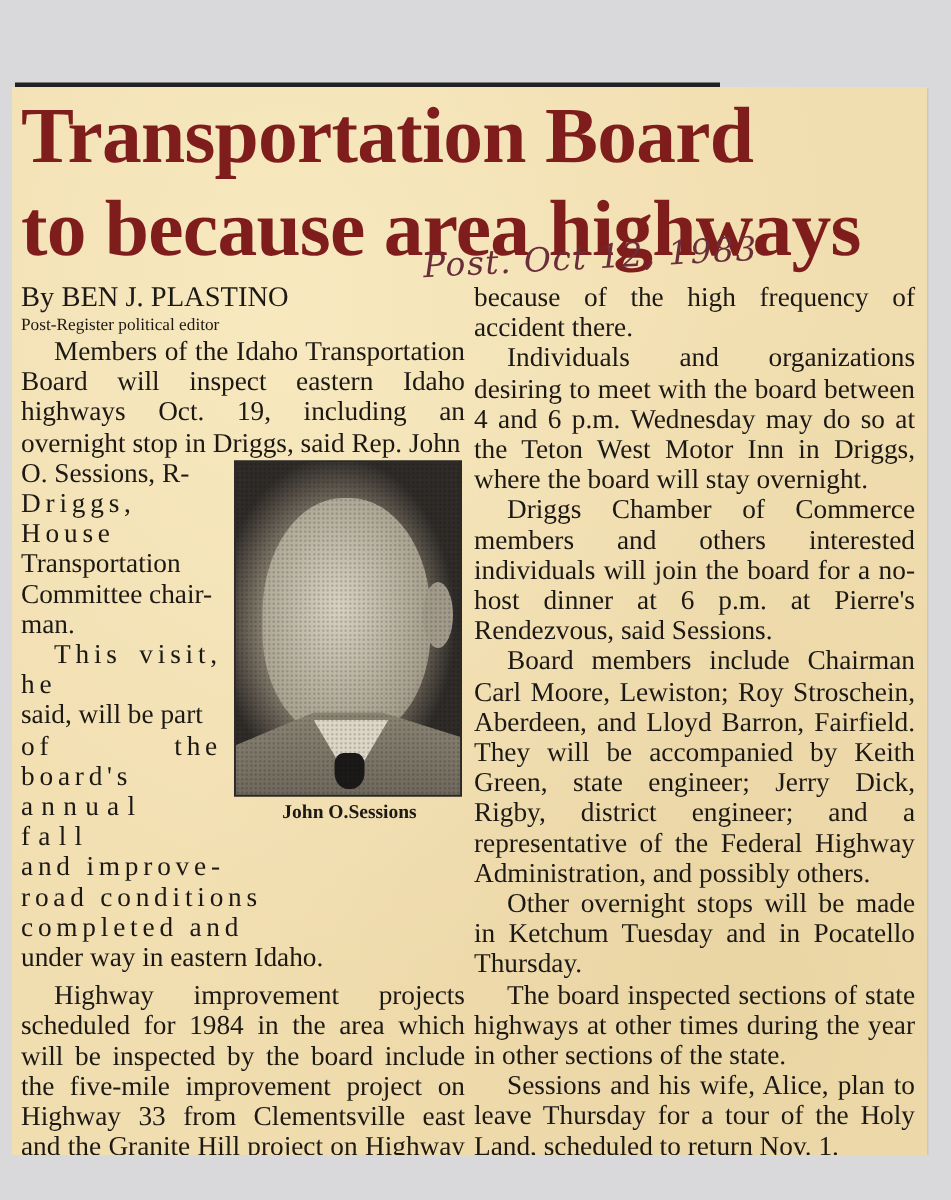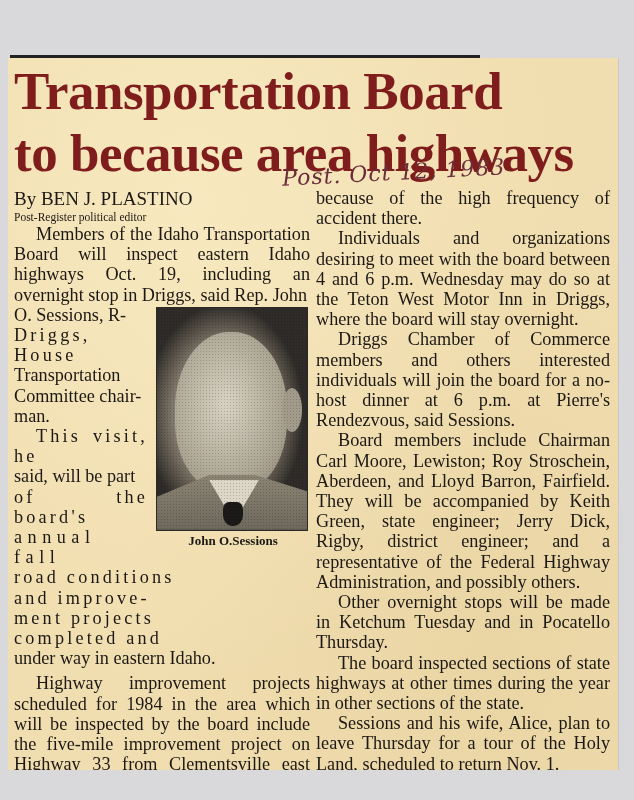--- a/index.html
+++ b/index.html
@@ -150,23 +150,22 @@
     <p>O. Sessions, R-</p>
     <p class="spaced">Driggs, House</p>
     <p>Transportation</p>
     <p>Committee chair-</p>
     <p>man.</p>
 
     <p class="indent spaced" style="text-indent:22px">This visit, he</p>
     <p>said, will be part</p>
     <p class="spaced">of the board's</p>
     <p class="spaced-more">annual fall</p>
+    <p class="spaced">and improve-</p>
     <p class="spaced">road conditions</p>
-    <p class="spaced">and improve-</p>
-    <p class="spaced">ment projects</p>
     <p class="spaced">completed and</p>
   </div>
   <p style="clear:both">under way in eastern Idaho.</p>
   <p class="indent" style="margin-top:5px">Highway improvement projects scheduled for 1984 in the area which will be inspected by the board include the five-mile improvement project on Highway 33 from Clementsville east and the Granite Hill project on Highway 26 west of Swam Valley.</p>
 
 </div>
 
 <div class="col col-right">
   <p>because of the high frequency of accident there.</p>
   <p class="indent">Individuals and organizations desiring to meet with the board between 4 and 6 p.m. Wednesday may do so at the Teton West Motor Inn in Driggs, where the board will stay overnight.</p>

